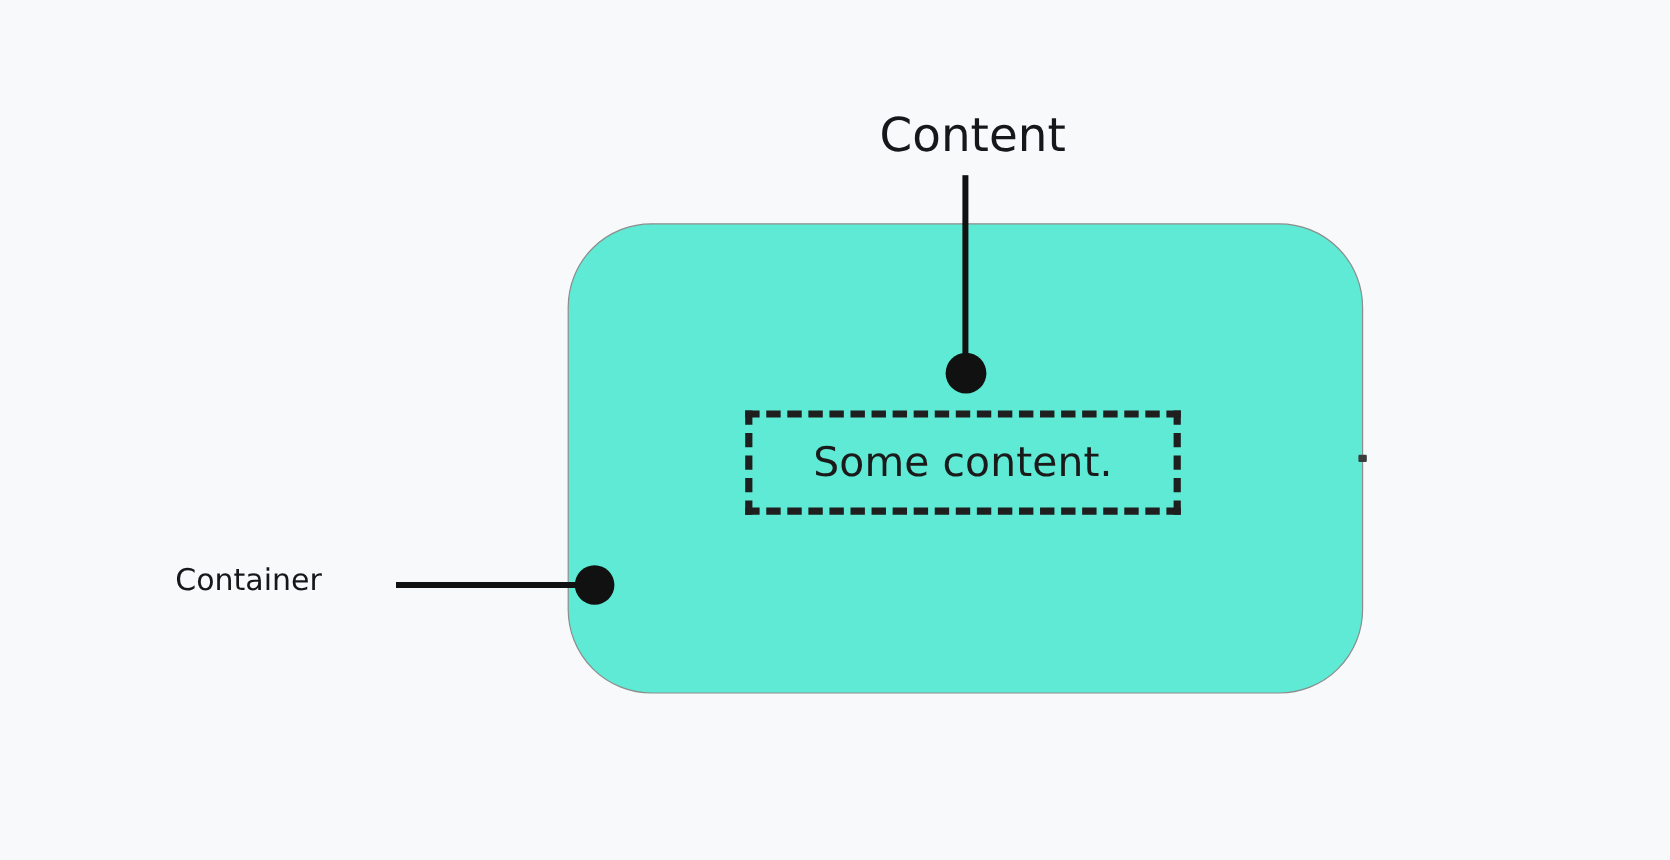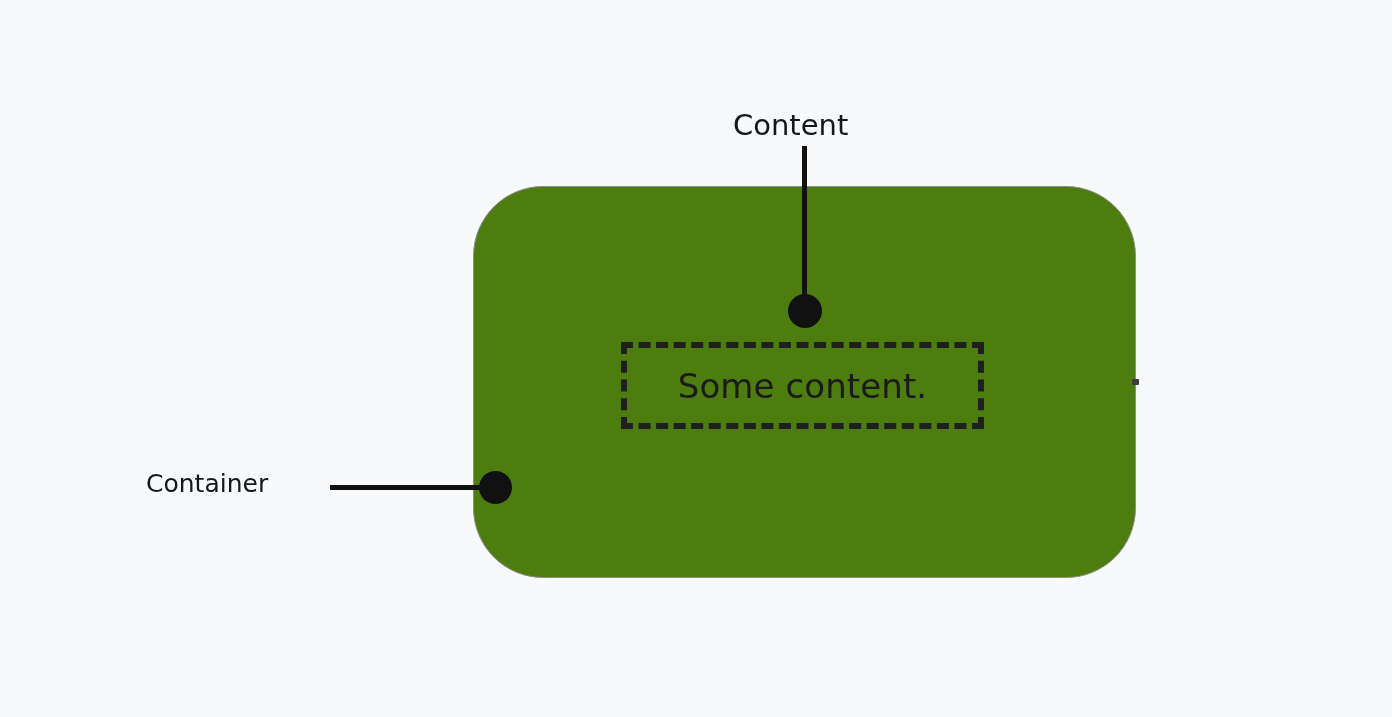--- a/index.html
+++ b/index.html
@@ -20,21 +20,21 @@
     height: 717px;
   }
 
   
   .container-box {
     position: absolute;
     left: 473px;
     top: 186px;
     width: 663px;
     height: 392px;
-    background: #4d7c0f;
+    background: #5eead4;
     border: 1px solid #8d8d8d;
     border-radius: 70px;
     box-sizing: border-box;
   }
 
   
   .edge-tick {
     position: absolute;
     left: 1132px;
     top: 379px;
@@ -62,22 +62,22 @@
     color: #1a1a1a;
     line-height: 1;
     white-space: nowrap;
     letter-spacing: 0.1px;
   }
 
   
   .label-content {
     position: absolute;
     left: 733px;
-    top: 111px;
-    font-size: 29px;
+    top: 94px;
+    font-size: 39px;
     color: #15171a;
     line-height: 1;
     white-space: nowrap;
   }
   .leader-vertical {
     position: absolute;
     left: 802px;
     top: 146px;
     width: 5px;
     height: 158px;

